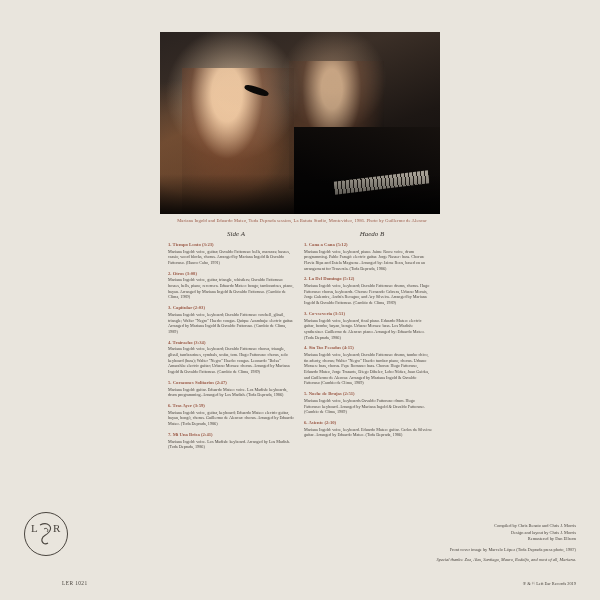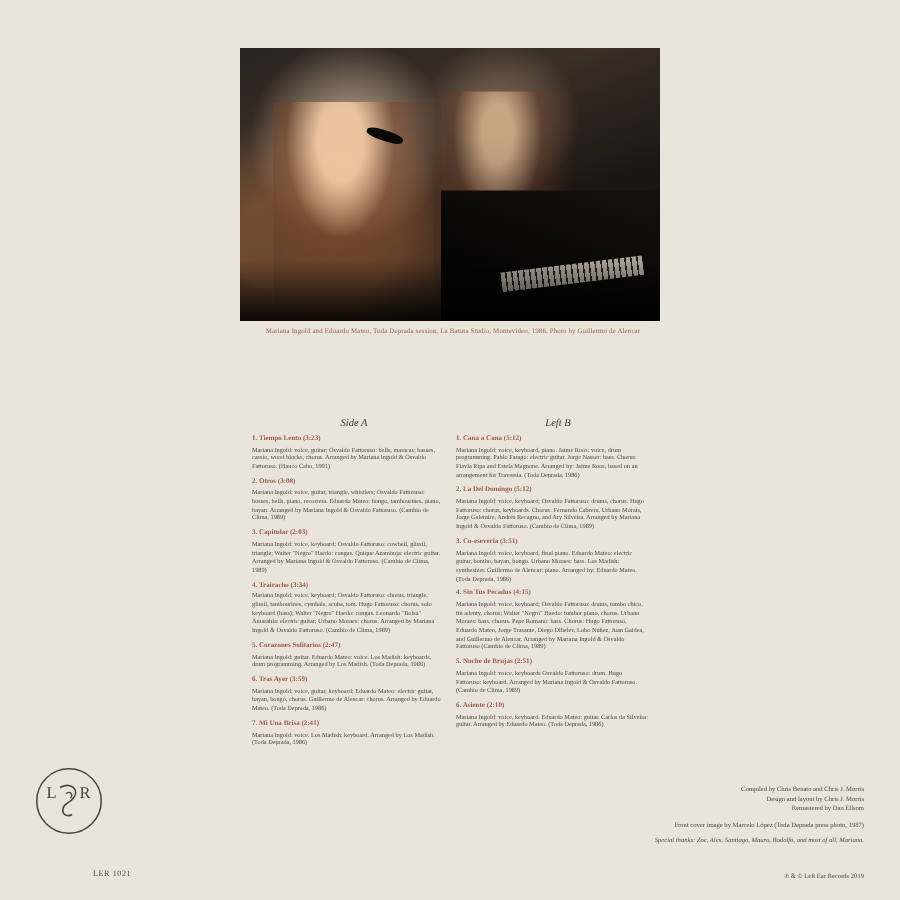--- a/index.html
+++ b/index.html
@@ -73,21 +73,20 @@
   .col-head{
     display:flex;
   }
   .side-title{
     width:136px;
     text-align:center;
     font-style:italic;
     font-size:7px;
     color:#3a3632;
     padding-bottom:4px;
-    margin-top:48px;
   }
   .col-body{
     display:flex;
     align-items:flex-start;
   }
   .col{
     width:136px;
     padding-right:8px;
     box-sizing:border-box;
   }
@@ -147,21 +146,21 @@
       <div class="ph-keys"></div>
       <div class="ph-dark-bottom"></div>
     </div>
   </div>
 
   <div class="caption">Mariana Ingold and Eduardo Mateo, Tuda Deprada session, La Batuta Studio, Montevideo, 1986. Photo by Guillermo de Alencar</div>
 
   <div class="cols">
     <div class="col-head">
       <div class="side-title">Side A</div>
-      <div class="side-title">Left B</div>
+      <div class="side-title">Haedo B</div>
     </div>
     <div class="col-body">
       <div class="col">
         <div class="track">
           <div class="tr-title">1. Tiempo Lento (3:23)</div>
           <div class="tr-credits">Mariana Ingold: voice, guitar; Osvaldo Fattoruso: bells, maracas; basses, cassio, wood blocks, chorus.
 Arranged by Mariana Ingold &amp; Osvaldo Fattoruso.
 (Hauco Cabo, 1991)</div>
         </div>
         <div class="track">

